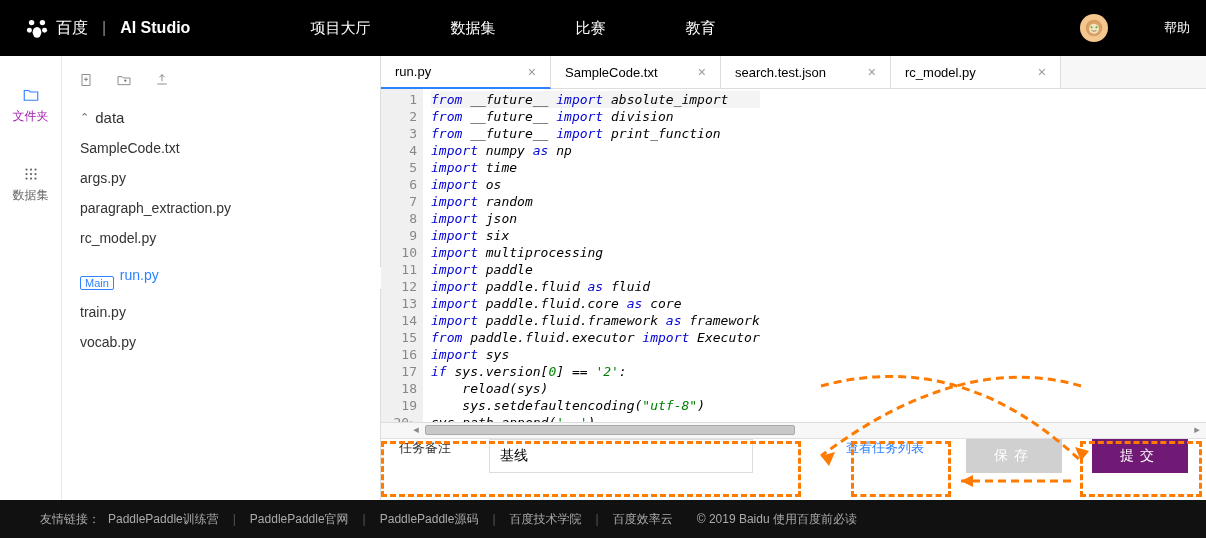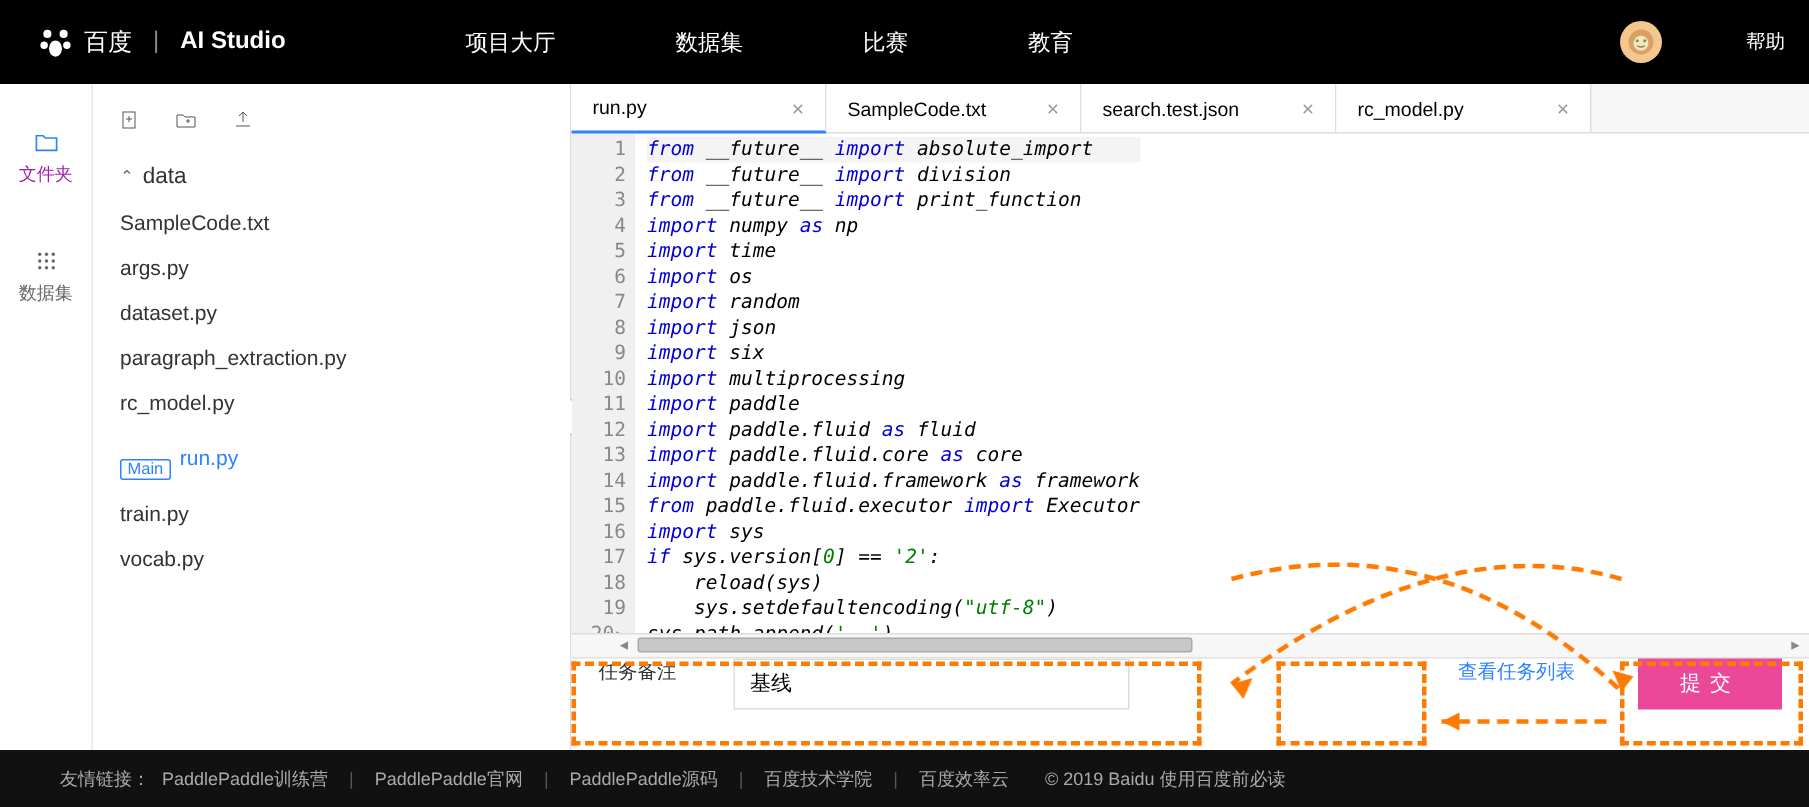--- a/index.html
+++ b/index.html
@@ -50,21 +50,21 @@
 .hscroll { height: 16px; border-top: 1px solid #ddd; background: #f7f7f7; position: relative; }
 .hscroll-thumb { position: absolute; left: 44px; top: 2px; height: 10px; width: 370px; background: #c8c8c8; border: 1px solid #aaa; border-radius: 2px; }
 .hscroll-arrow { position: absolute; top: 0; width: 14px; height: 14px; color: #888; font-size: 11px; text-align: center; cursor: pointer; }
 
 
 .taskbar { height: 62px; border-top: 1px solid #e0e0e0; display: flex; align-items: flex-start; padding: 0 18px; gap: 30px; position: relative; background: #fff; }
 .task-label { margin-right: 8px; color: #333; }
 .task-input { width: 264px; height: 34px; padding: 0 10px; border: 1px solid #ddd; font-size: 14px; }
 .task-link { color: #2e82ff; cursor: pointer; margin-left: auto; margin-right: 12px; }
 .btn-gray { width: 96px; height: 34px; background: #d0d0d0; color: #fff; border: none; cursor: pointer; font-size: 14px; letter-spacing: 6px; }
-.btn-blue { width: 96px; height: 34px; background: #ec4899; color: #fff; border: none; cursor: pointer; font-size: 14px; letter-spacing: 6px; }
+.btn-blue { width: 96px; height: 34px; background: #701a75; color: #fff; border: none; cursor: pointer; font-size: 14px; letter-spacing: 6px; }
 
 
 .dash-box { position: absolute; border: 3px dashed #ff7a00; pointer-events: none; z-index: 20; }
 
 
 .arrow-svg { position: absolute; pointer-events: none; z-index: 21; }
 
 
 .footer { position: absolute; bottom: 0; left: 0; right: 0; height: 38px; background: #111; color: #aaa; display: flex; align-items: center; padding: 0 40px; font-size: 12px; gap: 8px; }
 .footer a { color: #aaa; }
@@ -145,21 +145,20 @@
           <path d="M12 4v10M8 8l4-4 4 4M5 18h14" stroke="#555" fill="none"></path>
         </svg>
     </div>
     <div class="file-list">
       <div class="file-row folder">
         <span style="font-size:11px;color:#666">⌃</span>
         <span>data</span>
       </div>
       <div class="file-row">SampleCode.txt</div>
       <div class="file-row">args.py</div>
-      <div class="file-row">dataset.py</div>
       <div class="file-row">paragraph_extraction.py</div>
       <div class="file-row">rc_model.py</div>
       <div class="file-row active">
         <span class="main-badge">Main</span>
         <span>run.py</span>
       </div>
       <div class="file-row">train.py</div>
       <div class="file-row">vocab.py</div>
     </div>
   </div>
@@ -212,20 +211,21 @@
     <div class="hscroll">
       <span class="hscroll-arrow" style="left:28px">◂</span>
       <div class="hscroll-thumb"></div>
       <span class="hscroll-arrow" style="right:2px">▸</span>
     </div>
 
     <div class="taskbar">
       <span class="task-label">任务备注</span>
       <input class="task-input" value="基线" style="">
       <span class="task-link">查看任务列表</span>
+      <button class="btn-gray">保存</button>
       <button class="btn-blue">提交</button>
     </div>
 
     <div class="dash-box" style="left:0; bottom:3px; width:420px; height:56px;"></div>
     <div class="dash-box" style="left:470px; bottom:3px; width:100px; height:56px;"></div>
     <div class="dash-box" style="right:4px; bottom:3px; width:122px; height:56px;"></div>
     <svg class="arrow-svg" style="left:400px; top:310px;" width="320" height="140">
       <path d="M300 20 Q180 -15 40 90" stroke="#ff7a00" stroke-width="3" stroke-dasharray="8 5" fill="none"></path>
       <path d="M40 90 l14 -4 l-6 14 z" fill="#ff7a00"></path>
     </svg>

